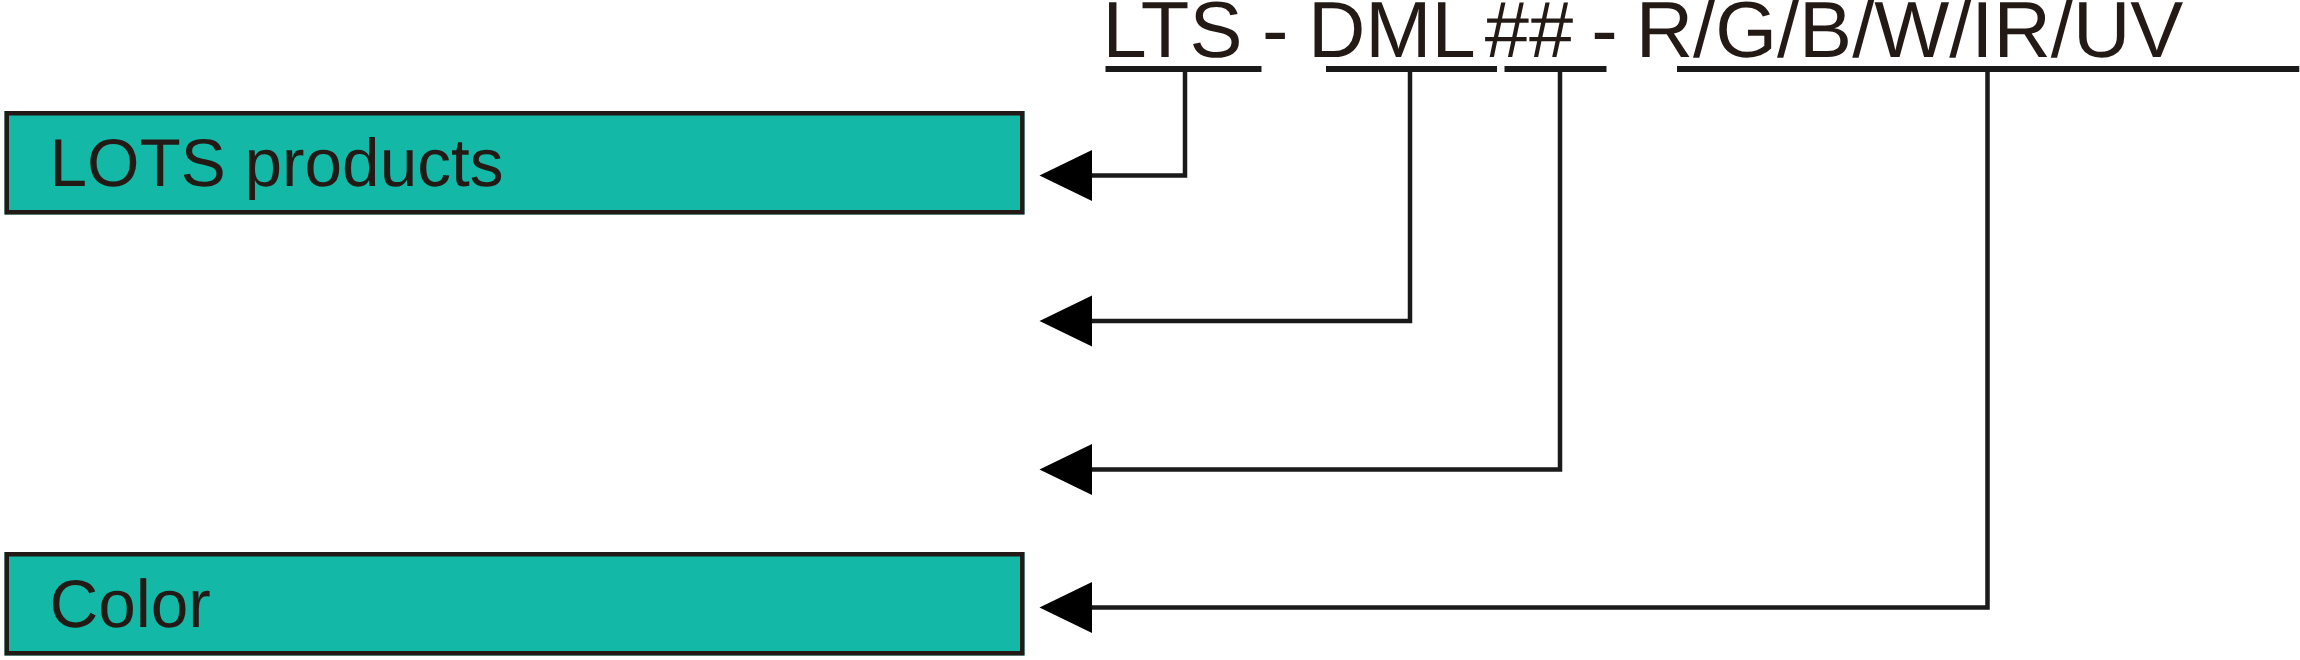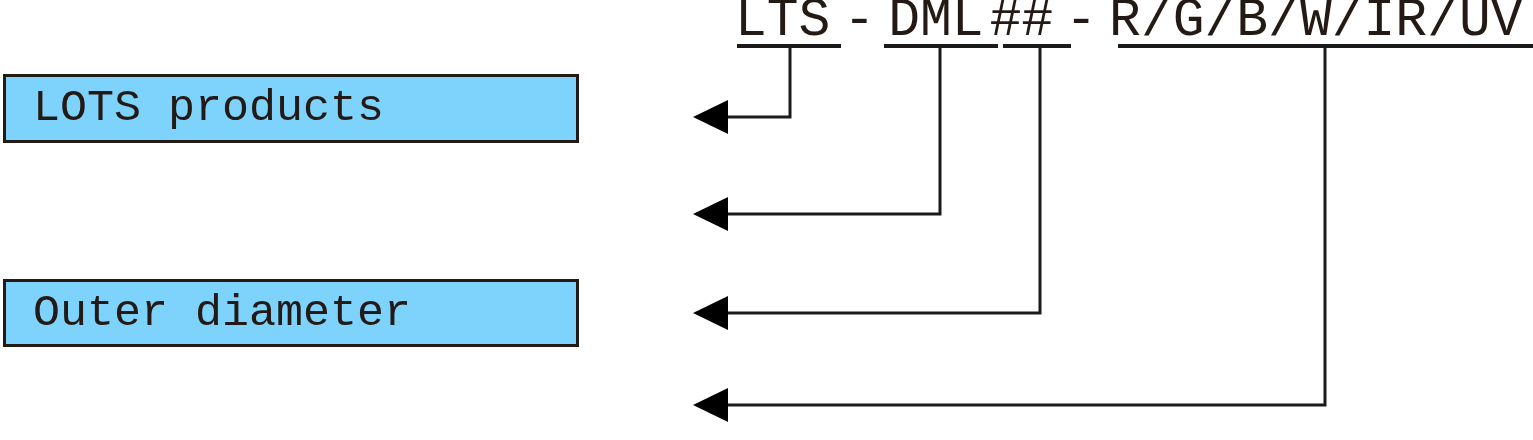--- a/index.html
+++ b/index.html
@@ -2,43 +2,43 @@
 <html><head>
 <meta charset="utf-8">
 <style>
   html,body{margin:0;padding:0;}
   body{
     width:1533px;height:440px;
     background:#ffffff;
     font-family:"Liberation Sans", sans-serif;
     overflow:hidden;
   }
-  #stage{position:relative;width:1533px;height:440px;font-family:Liberation Mono, monospace;}
+  #stage{position:relative;width:1533px;height:440px;}
 
   
   .pn{
     position:absolute;
     top:-5px;
     left:735px;
     font-size:53px;
     line-height:52px;
     letter-spacing:0px;
     color:#231a16;
     white-space:nowrap;
   }
   .pn span{display:inline;}
 
   
   .box{
     position:absolute;
     left:3px;
-    width:576px;
+    width:680px;
     border:3px solid #231a16;
     box-sizing:border-box;
-    background:#7dd3fc;
+    background:#14b8a6;
     display:flex;
     align-items:center;
   }
   .box-label{
     padding-left:27px;
     font-size:45px;
     line-height:45px;
     color:#231a16;
     white-space:nowrap;
   }
@@ -60,22 +60,22 @@
 
 <div id="stage">
 
   <div class="pn">
     <span>LTS</span><span style="padding:0 13px;">-</span><span>DML</span><span style="padding:0 3px;"></span><span>##</span><span style="padding:0 12px;">-</span><span>R/G/B/W/IR/UV</span>
   </div>
 
   <div class="box" id="box-0">
     <span class="box-label">LOTS products</span>
   </div>
-  <div class="box" id="box-2">
-    <span class="box-label">Outer diameter</span>
+  <div class="box" id="box-3">
+    <span class="box-label">Color</span>
   </div>
 
   <svg id="leaders" viewBox="0 0 1533 440">
     <g stroke="#1a1a1a" fill="none" stroke-width="4">
 
       <line x1="737" y1="46" x2="841" y2="46"></line>
       <line x1="884" y1="46" x2="998" y2="46"></line>
       <line x1="1003" y1="46" x2="1071" y2="46"></line>
       <line x1="1118" y1="46" x2="1533" y2="46"></line>
     </g>

